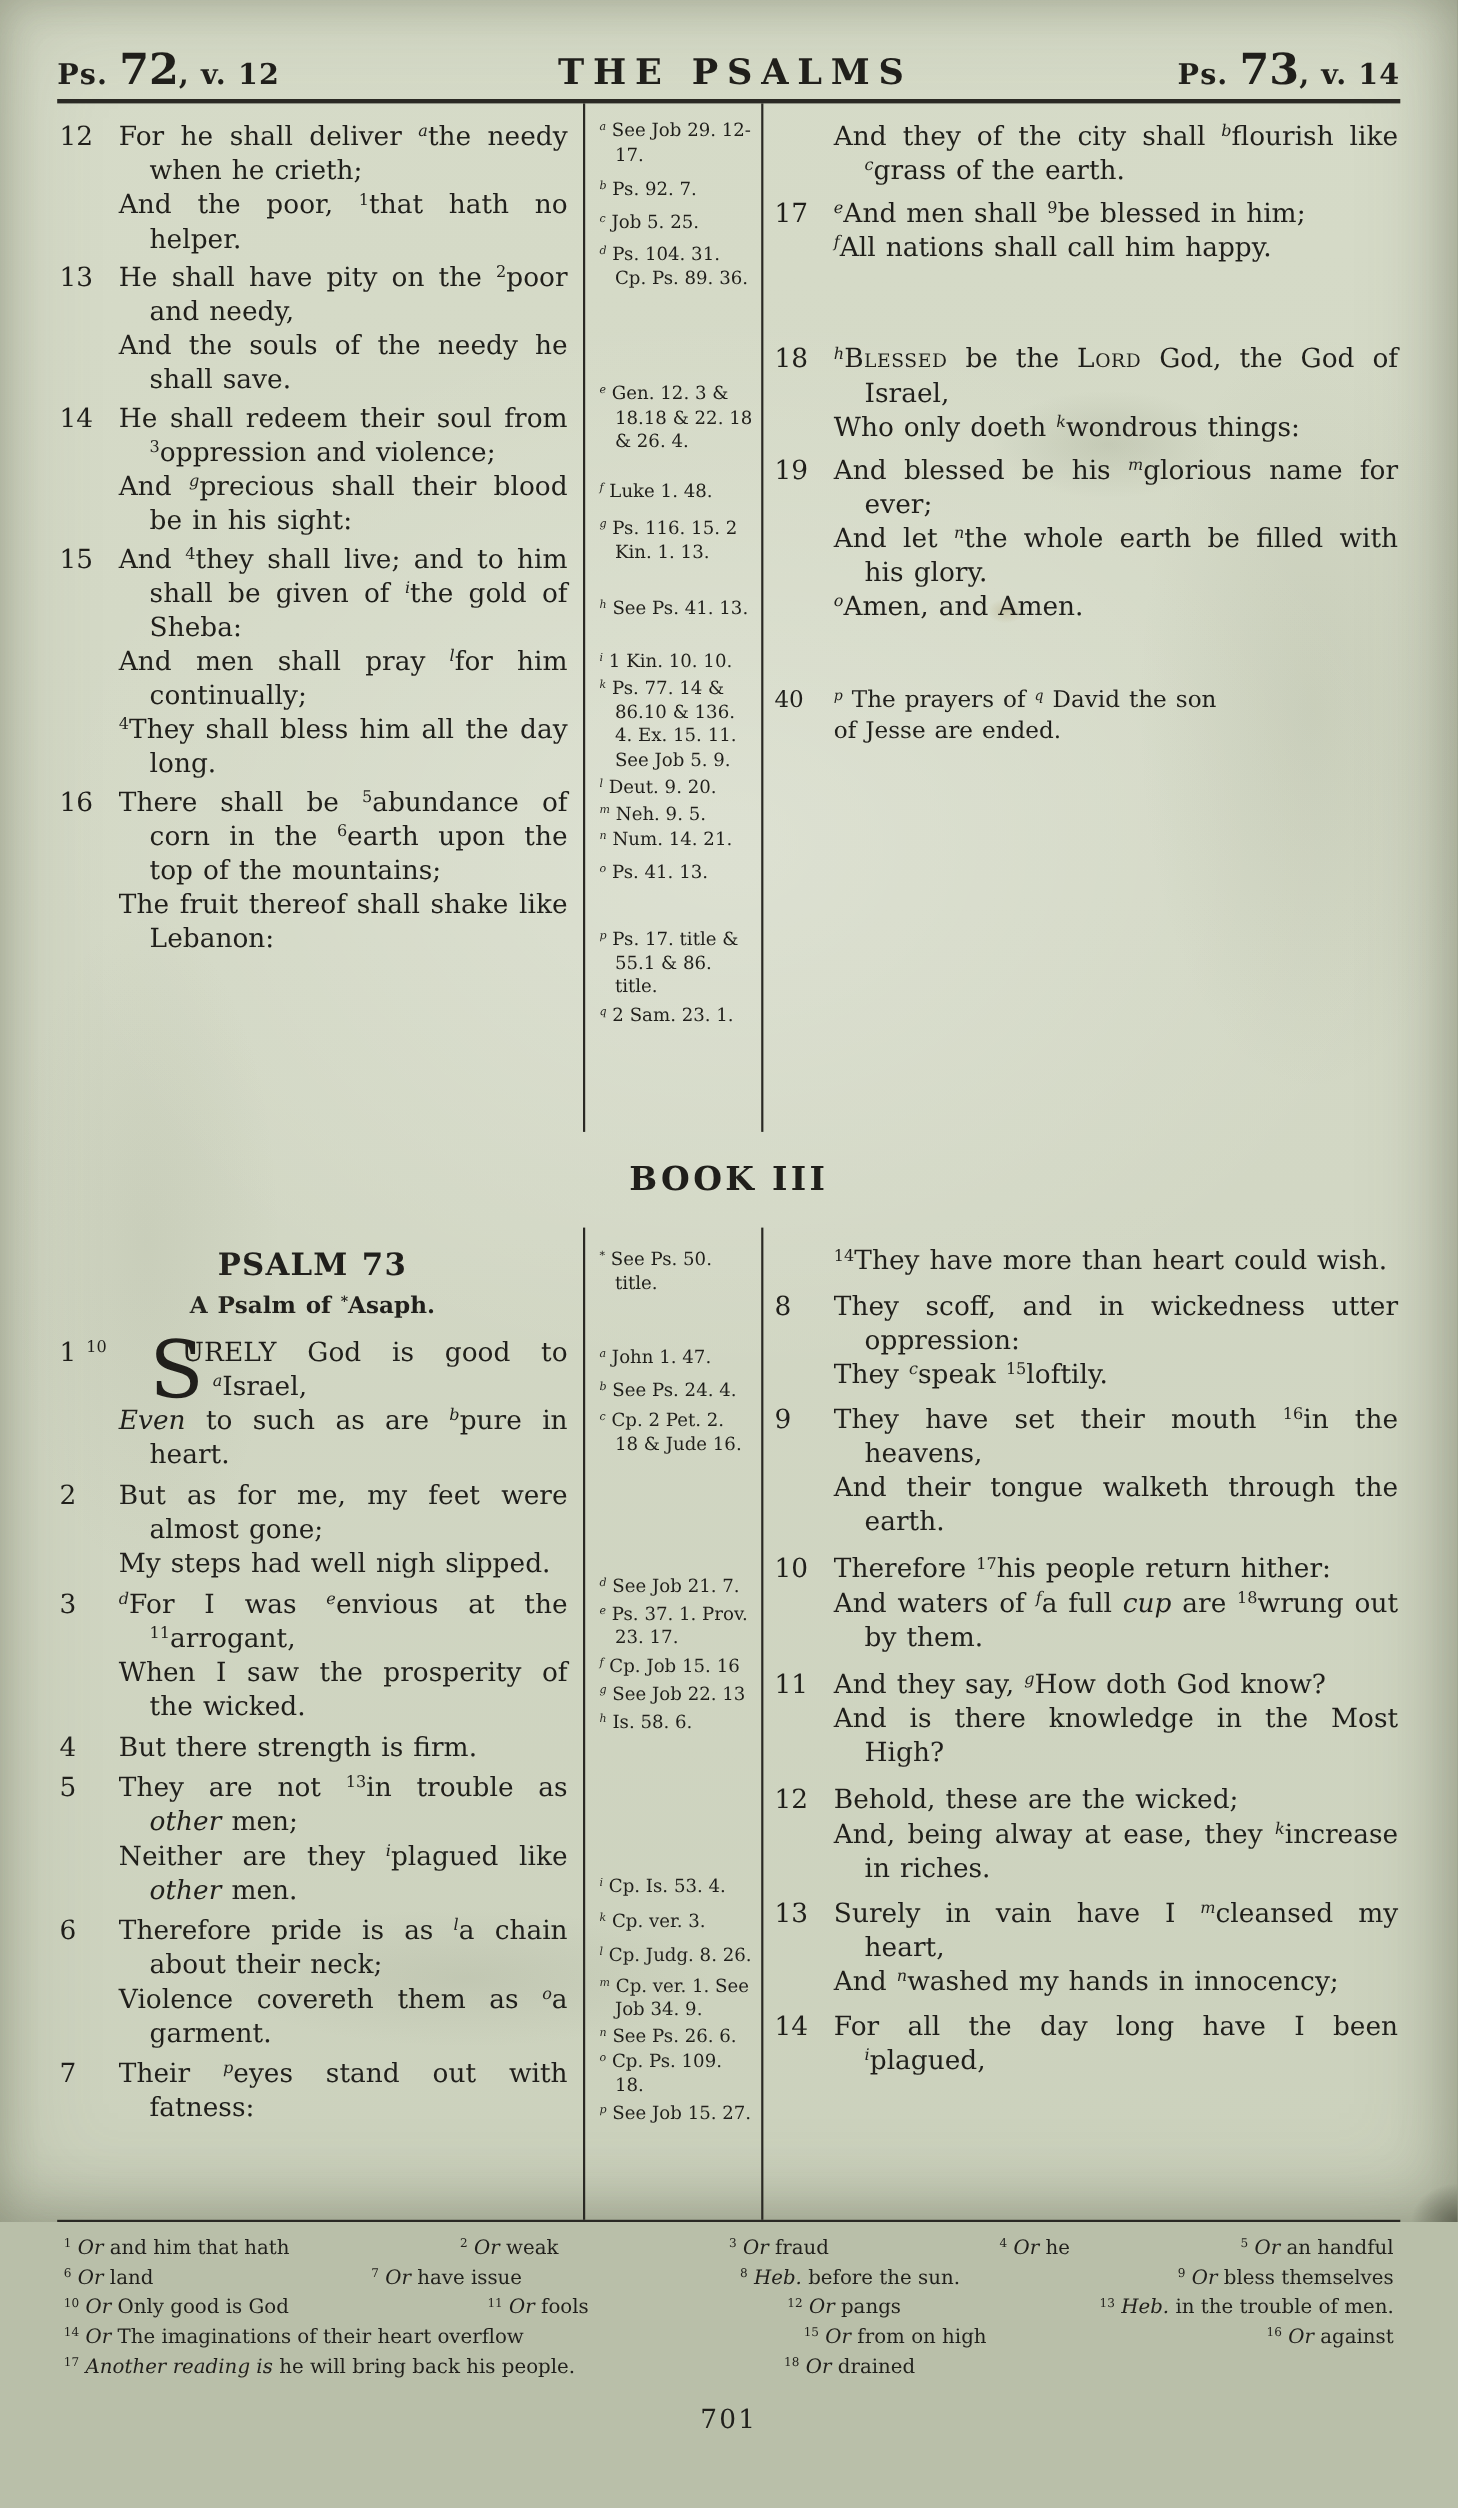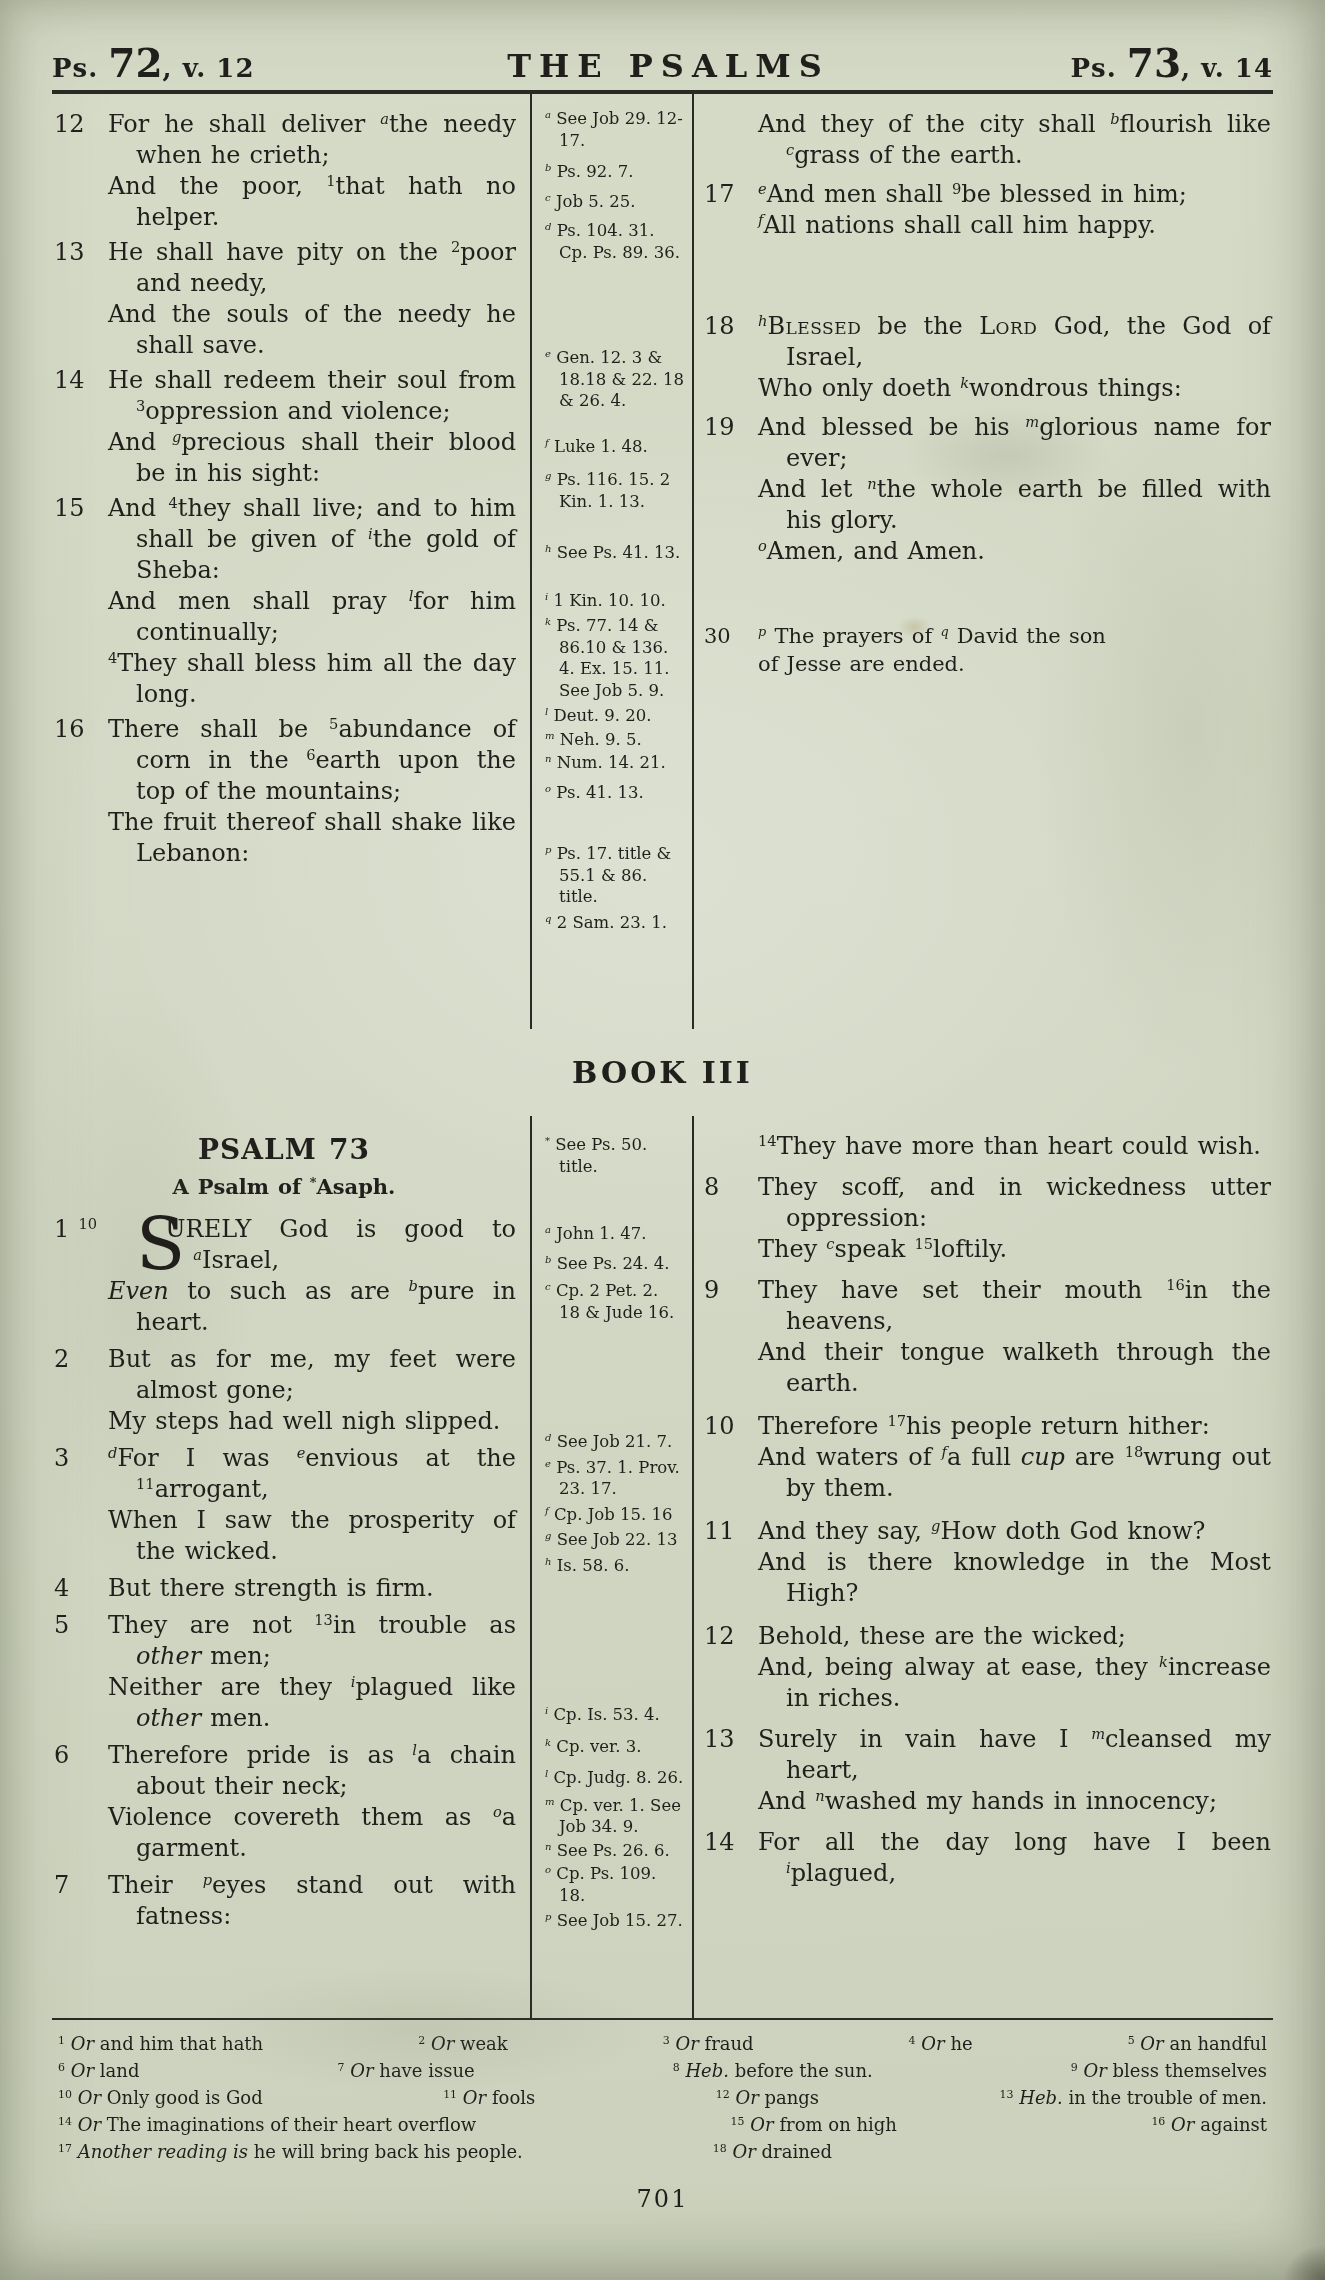--- a/index.html
+++ b/index.html
@@ -11,21 +11,21 @@
   html,body{margin:0;padding:0;}
   body{
     width:1325px;height:2280px;
     background:#b9bfa9;
     font-family:"DejaVu Serif","Liberation Serif",serif;
     color:var(--ink);
     overflow:hidden;
   }
   .page{
     position:relative;
-    width:1325px;height:2280px;
+    width:1325px;height:2020px;
     padding:40px 52px 0 52px;
     background:
       radial-gradient(60px 50px at 100% 100%, rgba(30,30,22,.55), transparent 70%),
       radial-gradient(900px 700px at 50% 38%, rgba(255,255,255,.22), rgba(255,255,255,0) 70%),
       linear-gradient(177deg,#d6dbc8 0%, #d2d7c4 55%, #cbd1bc 100%);
     box-shadow: inset 0 0 90px rgba(95,100,75,.25), inset -12px -18px 48px rgba(70,72,55,.22), inset 6px 6px 30px rgba(110,115,90,.18);
   }
   .page::before{
     content:"";position:absolute;inset:0;pointer-events:none;
     background:
@@ -164,21 +164,21 @@
           <div class="pline"><sup class="rl">h</sup><span class="sc">Blessed</span> be the <span class="sc">Lord</span> God, the God of Israel,</div>
           <div class="pline">Who only doeth <sup class="rl">k</sup>wondrous things:</div>
         </div>
         <div class="verse" style="margin-top: 8px;">
           <span class="vnum">19</span>
           <div class="pline">And blessed be his <sup class="rl">m</sup>glorious name for ever;</div>
           <div class="pline">And let <sup class="rl">n</sup>the whole earth be filled with his glory.</div>
           <div class="pline"><sup class="rl">o</sup>Amen, and Amen.</div>
         </div>
         <div class="verse colophon" style="margin-top: 55px;">
-          <span class="vnum">30</span>
+          <span class="vnum">40</span>
           <div class="pline"><sup class="rl">p</sup> The prayers of <sup class="rl">q</sup> David the son</div>
           <div class="pline center">of Jesse are ended.</div>
         </div>
       </div>
   </section>
 
   <h2 class="bookhead">BOOK III</h2>
 
   <section class="cols s2">
     <div class="col text leftcol">

